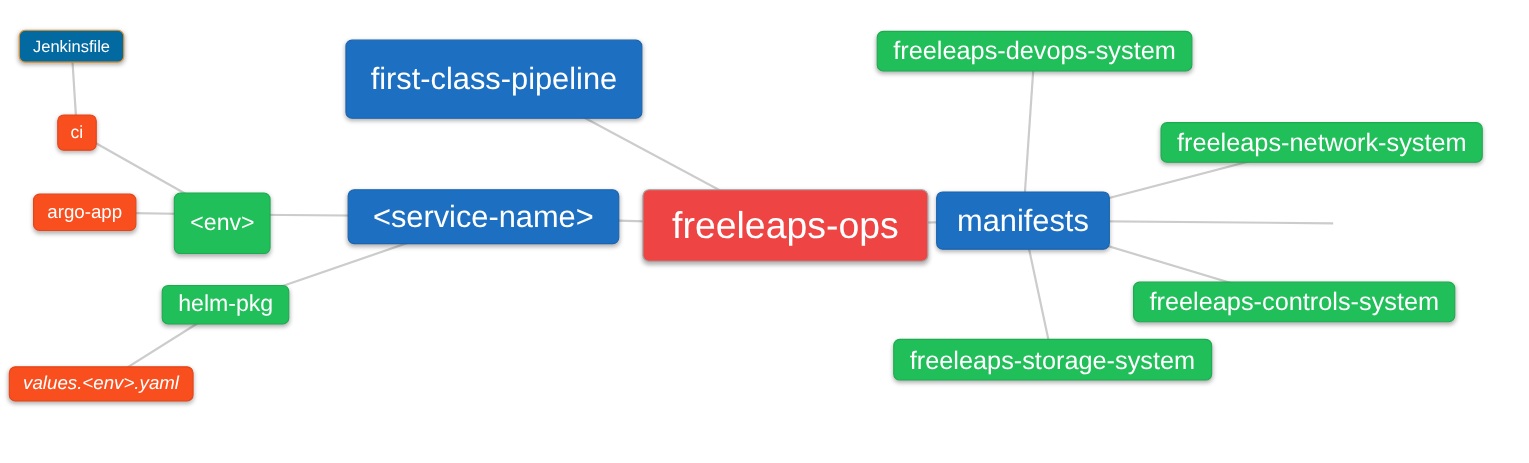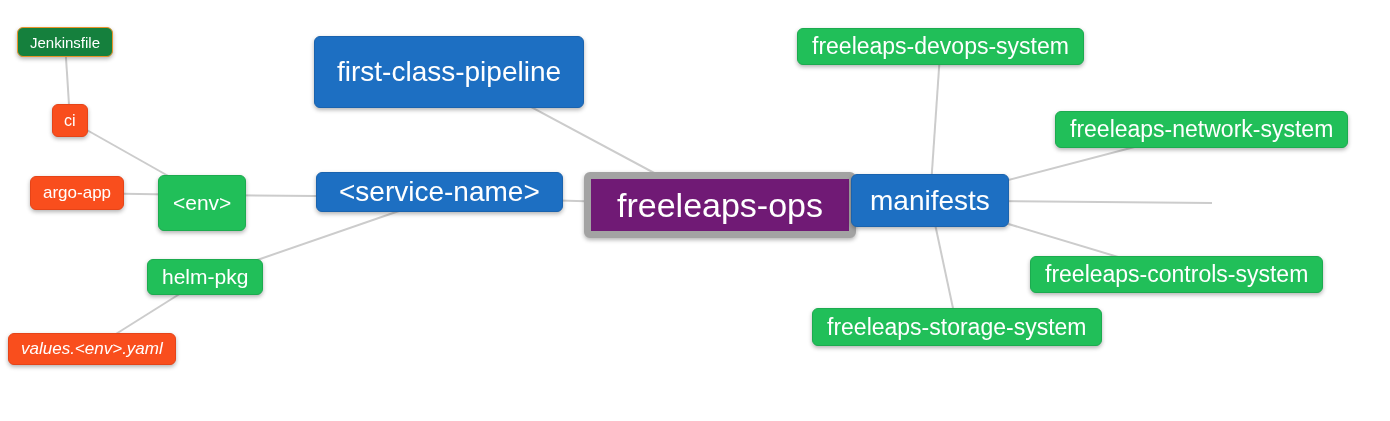--- a/index.html
+++ b/index.html
@@ -34,25 +34,25 @@
     display: flex;
     align-items: center;
     justify-content: center;
     white-space: nowrap;
     color: #ffffff;
     border-radius: 6px;
     box-shadow: 0 2px 4px rgba(0,0,0,0.30);
     box-sizing: border-box;
     cursor: pointer;
   }
-  .node.orange { background: #15803d; border: 1px solid #e8922a; }
+  .node.orange { background: #0369a1; border: 1px solid #e8922a; }
   .node.red    { background: #F94E1D; border: 1px solid #e54418; }
   .node.green  { background: #21BF59; border: 1px solid #1cab4f; }
   .node.blue   { background: #1D6FC2; border: 1px solid #1a63ae; }
-  .node.dark   { background: #701a75; border: 7px solid #a3a3a3; }
+  .node.dark   { background: #ef4444; border: 1px solid #a3a3a3; }
 </style>
 </head>
 <body>
 
 <div id="mindmap">
   <svg id="edge-layer" xmlns="http://www.w3.org/2000/svg">
       <line x1="65" y1="42" x2="70" y2="120.5" stroke="#CCCCCC" stroke-width="2"></line>
       <line x1="70" y1="120.5" x2="202" y2="195" stroke="#CCCCCC" stroke-width="2"></line>
       <line x1="77" y1="193" x2="202" y2="195" stroke="#CCCCCC" stroke-width="2"></line>
       <line x1="202" y1="195" x2="439.5" y2="197" stroke="#CCCCCC" stroke-width="2"></line>
@@ -68,21 +68,21 @@
       <line x1="930" y1="200.5" x2="957" y2="327" stroke="#CCCCCC" stroke-width="2"></line>
     </svg>
   <div id="node-layer">
       <div class="node orange" style="left: 17px; top: 27px; height: 30px; font-size: 15px; padding: 0px 12px;">Jenkinsfile</div>
       <div class="node red" style="left: 52px; top: 104px; height: 33px; font-size: 16px; padding: 0px 11px;">ci</div>
       <div class="node red" style="left: 30px; top: 176px; height: 34px; font-size: 17px; padding: 0px 12px;">argo-app</div>
       <div class="node green" style="left: 158px; top: 175px; height: 56px; font-size: 21px; padding: 0px 14px;">&lt;env&gt;</div>
       <div class="node green" style="left: 147px; top: 259px; height: 24px; font-size: 21px; padding: 17px 14px;">helm-pkg</div>
       <div class="node red" style="left: 8px; top: 333px; height: 32px; font-size: 17px; padding: 0px 12px; font-style: italic;">values.&lt;env&gt;.yaml</div>
       <div class="node blue" style="left: 314px; top: 36px; height: 72px; font-size: 28px; padding: 0px 22px;">first-class-pipeline</div>
-      <div class="node blue" style="left: 316px; top: 172px; height: 40px; font-size: 28px; padding: 0px 22px;">&lt;service-name&gt;</div>
+      <div class="node blue" style="left: 316px; top: 172px; height: 50px; font-size: 28px; padding: 0px 22px;">&lt;service-name&gt;</div>
       <div class="node dark" style="left: 584px; top: 172px; height: 66px; font-size: 34px; padding: 0px 26px;">freeleaps-ops</div>
       <div class="node blue" style="left: 851px; top: 174px; height: 53px; font-size: 28px; padding: 0px 18px;">manifests</div>
       <div class="node green" style="left: 797px; top: 28px; height: 37px; font-size: 23px; padding: 4px 14px;">freeleaps-devops-system</div>
       <div class="node green" style="left: 1055px; top: 111px; height: 37px; font-size: 23px; padding: 0px 14px; text-align: center;">freeleaps-network-system</div>
       <div class="node green" style="left: 1030px; top: 256px; height: 37px; font-size: 23px; padding: 0px 14px; text-align: center;">freeleaps-controls-system</div>
       <div class="node green" style="left: 812px; top: 308px; height: 38px; font-size: 23px; padding: 0px 14px;">freeleaps-storage-system</div>
     </div>
 </div>
 
 </body></html>

